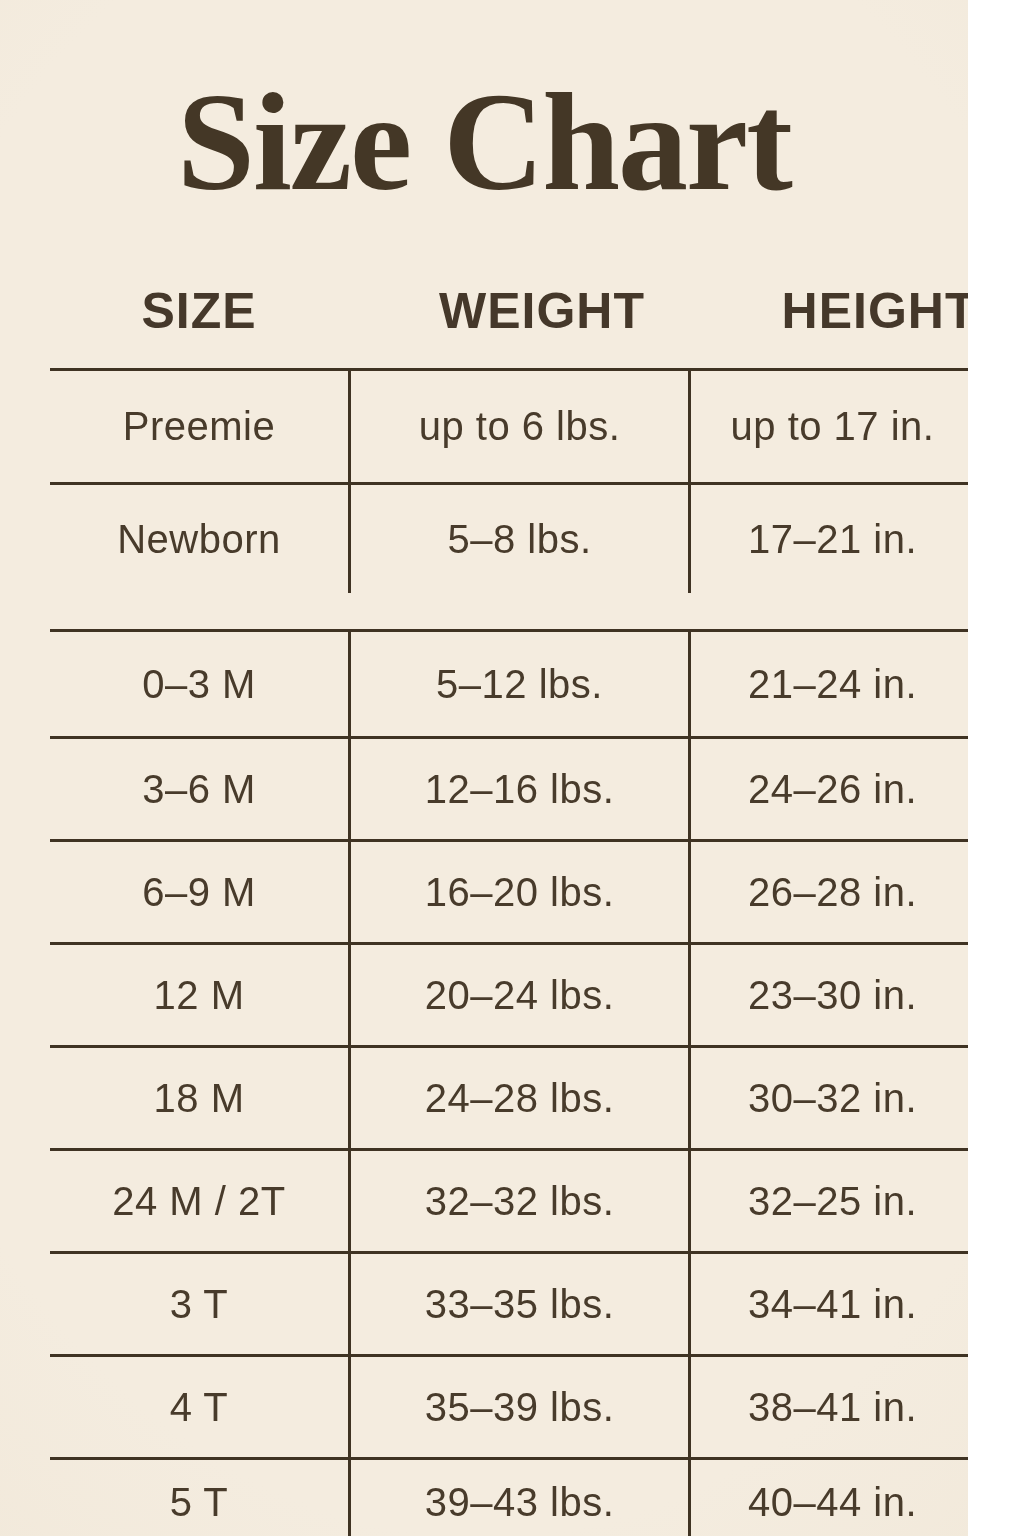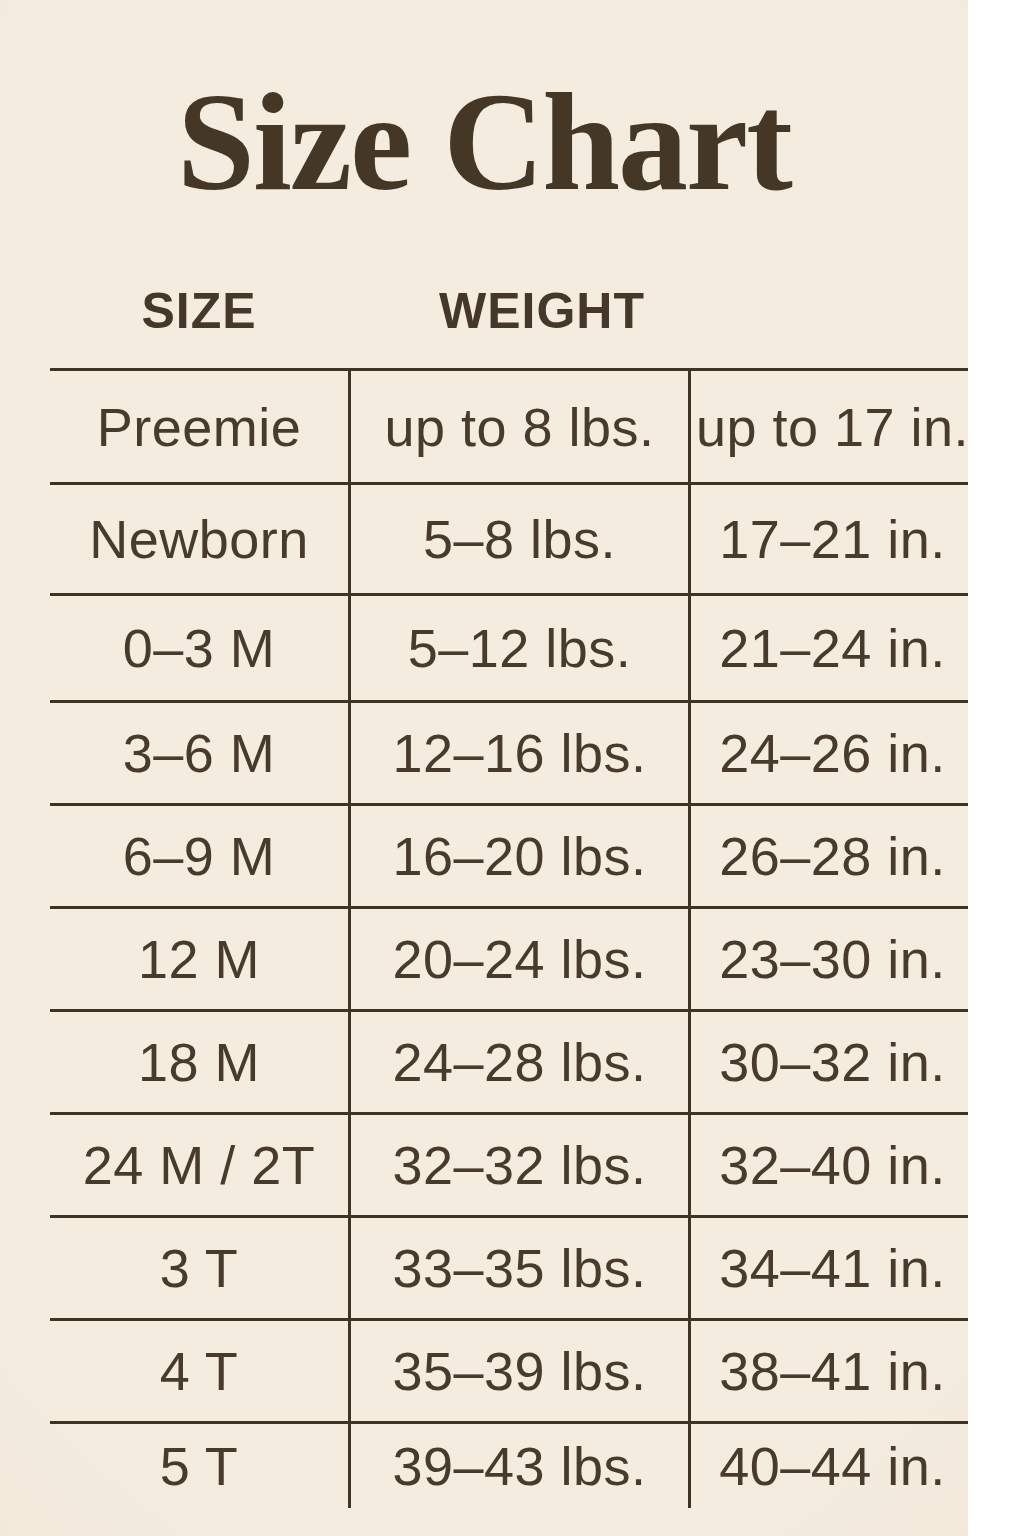--- a/index.html
+++ b/index.html
@@ -44,50 +44,51 @@
     margin-left: 50px;
   }
   .trow {
     display: grid;
     grid-template-columns: 298px 340px 286px;
     border-top: 3px solid #3f3323;
     height: 100px;
   }
   .trow:nth-child(1) { height: 111px; }
   .trow:nth-child(2) { height: 108px; }
-  .trow:nth-child(3) { height: 104px; }
+  .trow:nth-child(3) { height: 104px; margin-top: 36px; }
   .trow:last-child   { height: 84px; }
   .tcell {
     display: flex;
     align-items: center;
     justify-content: center;
-    font-size: 54px;
+    font-size: 40px;
     color: #483b2b;
     letter-spacing: 0.5px;
   }
   .tcell + .tcell {
     border-left: 3px solid #3f3323;
   }
 </style>
 </head>
 <body>
 
 <div class="page">
 
   <h1 class="title">Size Chart</h1>
 
   <div class="headers">
     <div class="hcell">SIZE</div>
     <div class="hcell">WEIGHT</div>
+    <div class="hcell">HEIGHT</div>
   </div>
 
   <div class="size-table" id="table-body">
       <div class="trow">
         <div class="tcell">Preemie</div>
-        <div class="tcell">up to 8 lbs.</div>
+        <div class="tcell">up to 6 lbs.</div>
         <div class="tcell">up to 17 in.</div>
       </div>
       <div class="trow">
         <div class="tcell">Newborn</div>
         <div class="tcell">5–8 lbs.</div>
         <div class="tcell">17–21 in.</div>
       </div>
       <div class="trow">
         <div class="tcell">0–3 M</div>
         <div class="tcell">5–12 lbs.</div>
@@ -109,21 +110,21 @@
         <div class="tcell">23–30 in.</div>
       </div>
       <div class="trow">
         <div class="tcell">18 M</div>
         <div class="tcell">24–28 lbs.</div>
         <div class="tcell">30–32 in.</div>
       </div>
       <div class="trow">
         <div class="tcell">24 M / 2T</div>
         <div class="tcell">32–32 lbs.</div>
-        <div class="tcell">32–40 in.</div>
+        <div class="tcell">32–25 in.</div>
       </div>
       <div class="trow">
         <div class="tcell">3 T</div>
         <div class="tcell">33–35 lbs.</div>
         <div class="tcell">34–41 in.</div>
       </div>
       <div class="trow">
         <div class="tcell">4 T</div>
         <div class="tcell">35–39 lbs.</div>
         <div class="tcell">38–41 in.</div>

